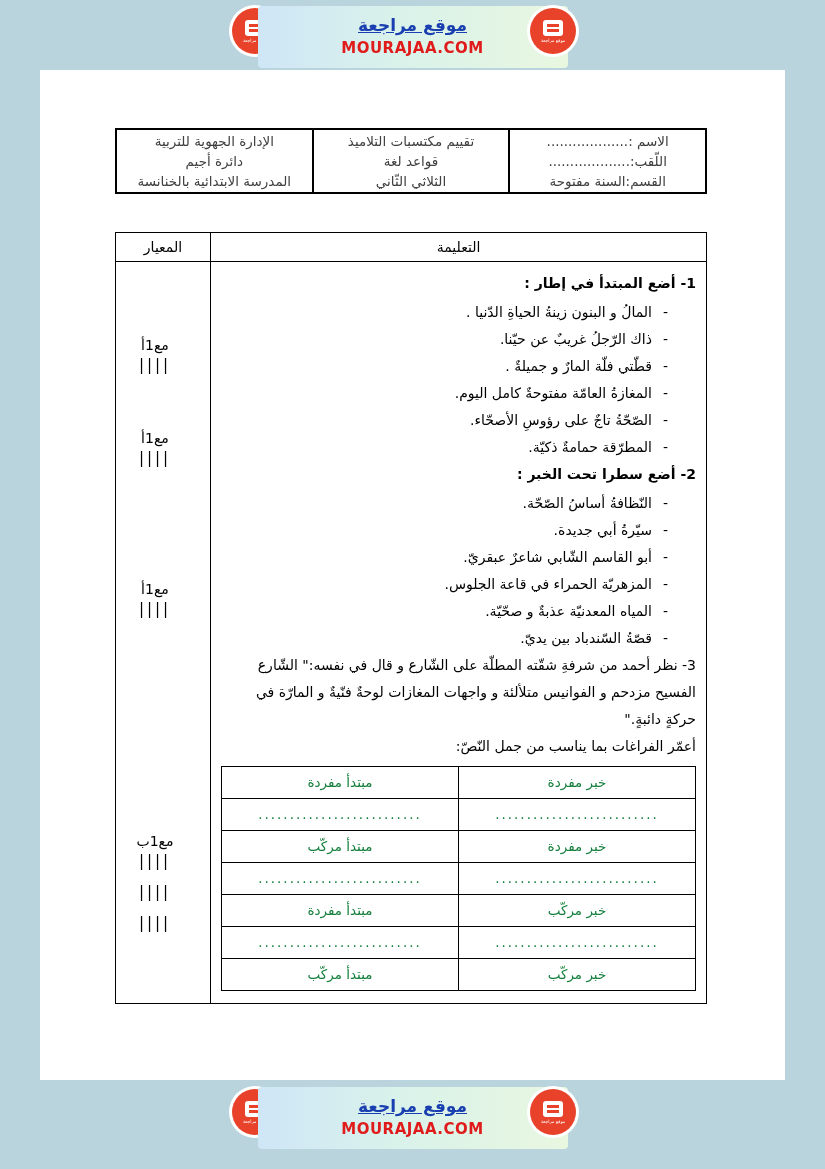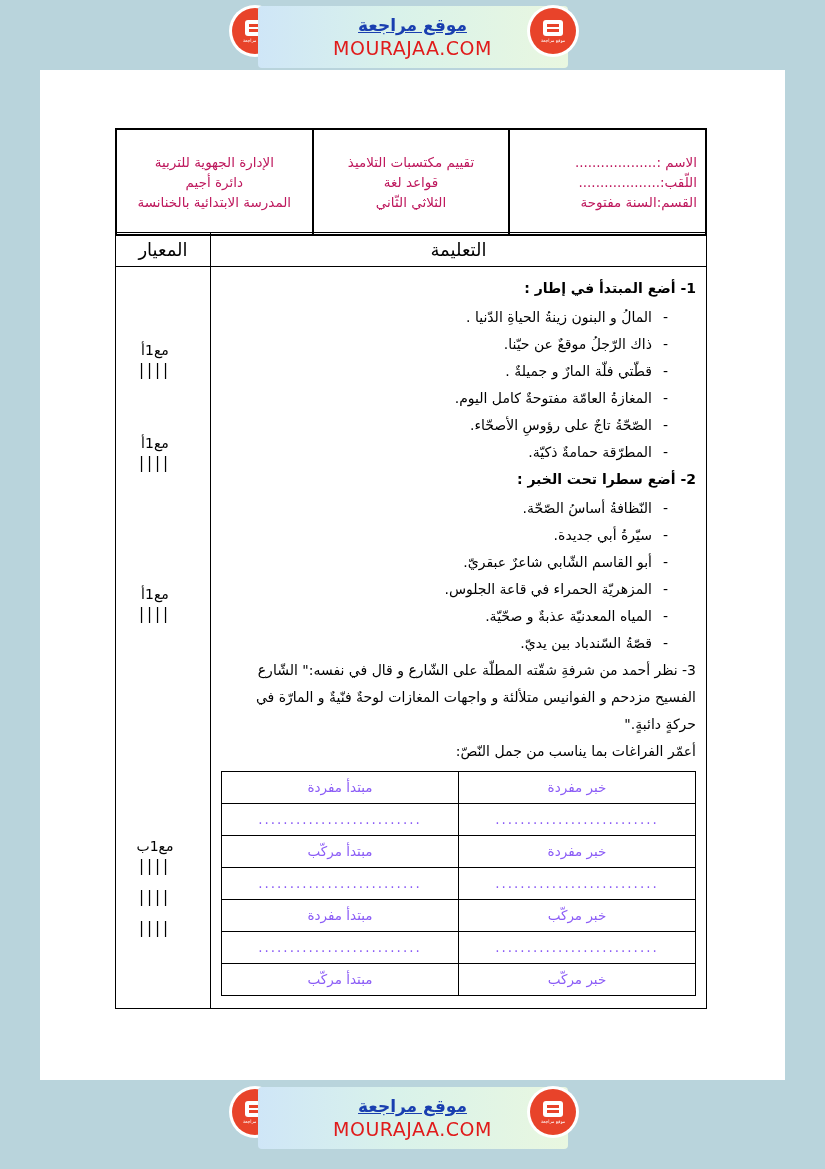--- a/index.html
+++ b/index.html
@@ -44,22 +44,22 @@
     border-radius: 4px;
   }
   .banner-inner .line1 {
     font-size: 17px;
     font-weight: bold;
     color: #1a3fb0;
     text-decoration: underline;
     line-height: 22px;
   }
   .banner-inner .line2 {
-    font-size: 19px;
-    font-weight: normal;
+    font-size: 15px;
+    font-weight: bold;
     color: #e01b1b;
     letter-spacing: 0.5px;
     line-height: 24px;
   }
   .logo {
     position: absolute;
     top: 8px;
     width: 46px;
     height: 46px;
     border-radius: 50%;
@@ -112,45 +112,45 @@
   .hdr-table {
     position: absolute;
     right: 78px;
     top: 58px;
     width: 592px;
     border-collapse: collapse;
     table-layout: fixed;
   }
   .hdr-table td {
     border: 2px solid #000;
-    padding: 22px 8px;
+    padding: 1px 8px;
     text-align: center;
     font-size: 13.5px;
     line-height: 20px;
     vertical-align: middle;
-    color: #be185d;
-  }
-  .hdr-table td.left-cell { text-align: right; }
+    color: #404040;
+  }
+  .hdr-table td.left-cell { text-align: center; }
   .hdr-dots { letter-spacing: 1px; }
 
   
   .main-table {
     position: absolute;
     right: 78px;
     top: 162px;
     width: 592px;
     border-collapse: collapse;
     table-layout: fixed;
   }
   .main-table th, .main-table td {
     border: 1.5px solid #000;
     color: #000;
   }
   .main-table th {
-    font-size: 18px;
+    font-size: 14px;
     font-weight: normal;
     padding: 6px 4px;
     text-align: center;
   }
   .col-criteria { width: 86px; }
   .cell-content {
     padding: 8px 10px 12px 10px;
     vertical-align: top;
     text-align: right;
     font-size: 14px;
@@ -194,21 +194,21 @@
     border-collapse: collapse;
     table-layout: fixed;
     margin-top: 6px;
   }
   .ans-table td {
     border: 1.3px solid #000;
     height: 27px;
     text-align: center;
     font-size: 13.5px;
     padding: 2px 4px;
-    color: #8b5cf6;
+    color: #15803d;
   }
   .dots-cell { letter-spacing: 2px; }
 </style>
 </head>
 <body>
 
 <div class="page">
 
   <div class="banner banner-top">
     <div class="logo logo-left">
@@ -253,21 +253,21 @@
       <tbody>
           <tr>
         <th>التعليمة</th>
         <th class="col-criteria">المعيار</th>
       </tr>
       <tr>
         <td class="cell-content">
 
           <span class="q-line q-head">1- أضع المبتدأ في إطار :</span>
           <span class="bullet-line"><span class="dash">-</span><span>المالُ و البنون زينةُ الحياةِ الدّنيا .</span></span>
-          <span class="bullet-line"><span class="dash">-</span><span>ذاك الرّجلُ موقعٌ عن حيّنا.</span></span>
+          <span class="bullet-line"><span class="dash">-</span><span>ذاك الرّجلُ غريبٌ عن حيّنا.</span></span>
           <span class="bullet-line"><span class="dash">-</span><span>قطّتي فلّة المارٌ و جميلةٌ .</span></span>
           <span class="bullet-line"><span class="dash">-</span><span>المغازةُ العامّة مفتوحةٌ كامل اليوم.</span></span>
           <span class="bullet-line"><span class="dash">-</span><span>الصّحّةُ تاجٌ على رؤوسِ الأصحّاء.</span></span>
           <span class="bullet-line"><span class="dash">-</span><span>المطرّقة حمامةٌ ذكيّة.</span></span>
 
           <span class="q-line q-head">2- أضع سطرا تحت الخبر :</span>
           <span class="bullet-line"><span class="dash">-</span><span>النّظافةُ أساسُ الصّحّة.</span></span>
           <span class="bullet-line"><span class="dash">-</span><span>سيّرةُ أبي جديدة.</span></span>
           <span class="bullet-line"><span class="dash">-</span><span>أبو القاسم الشّابي شاعرٌ عبقريّ.</span></span>
           <span class="bullet-line"><span class="dash">-</span><span>المزهريّة الحمراء في قاعة الجلوس.</span></span>

